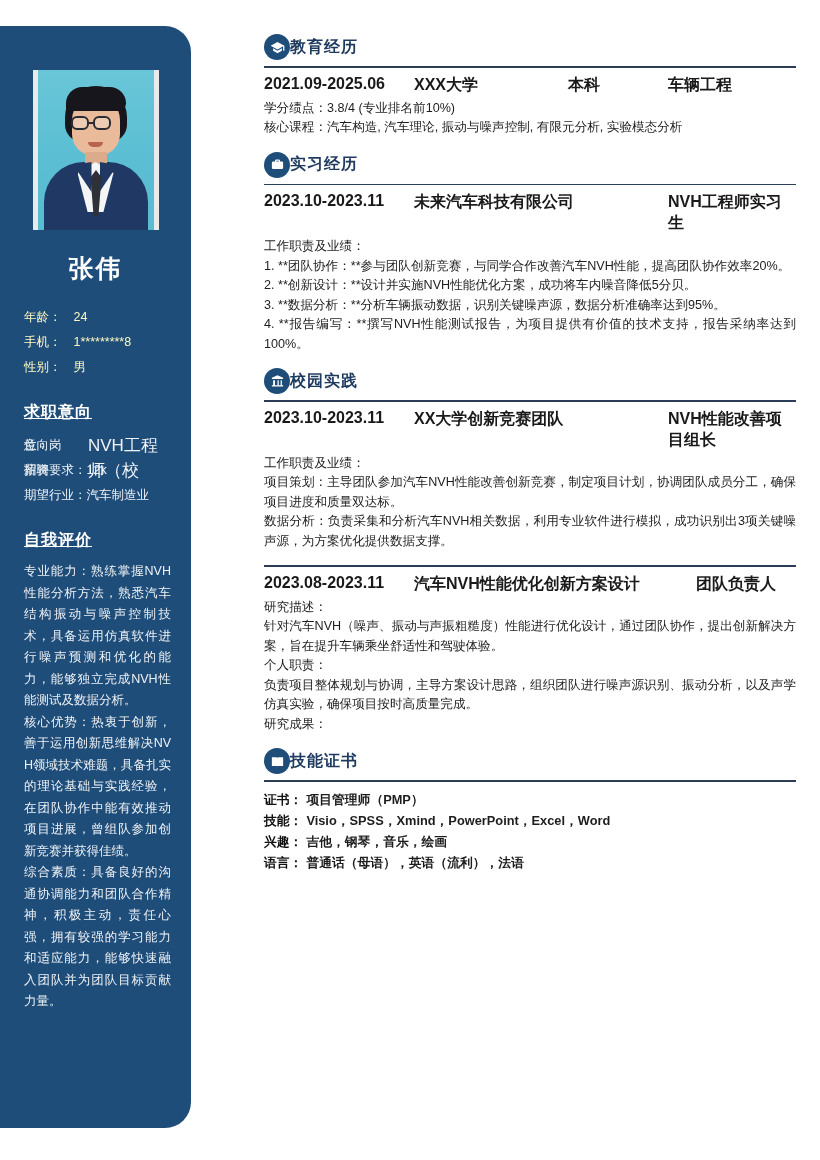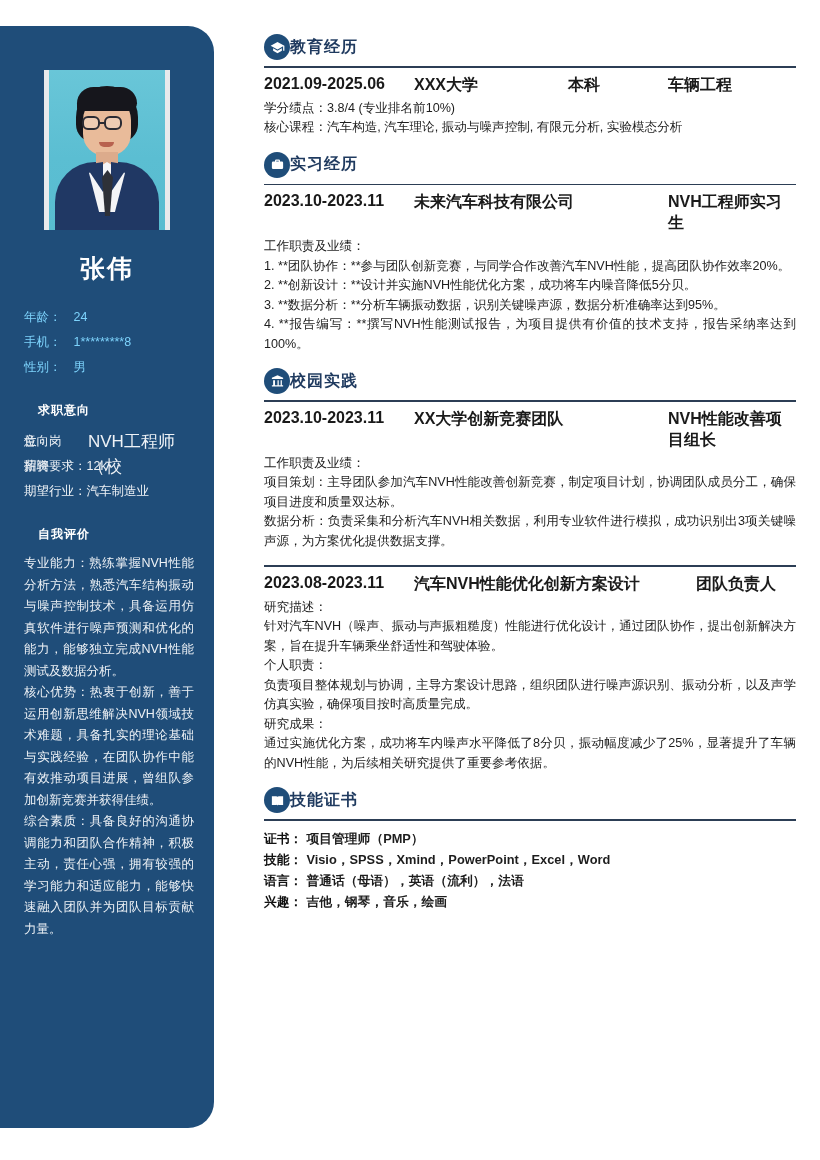--- a/index.html
+++ b/index.html
@@ -8,21 +8,21 @@
     background: #ffffff;
     font-family: "Liberation Sans", "DejaVu Sans", sans-serif;
     overflow: hidden;
   }
   .page { position: relative; width: 820px; height: 1160px; background:#fff; }
 
   
   .sidebar {
     position: absolute;
     left: 0; top: 26px;
-    width: 214px; height: 1102px;
+    width: 191px; height: 1102px;
     background: #1f4d79;
     border-top-right-radius: 26px;
     border-bottom-right-radius: 26px;
     color: #ffffff;
     padding: 0 18px;
   }
   .photo-wrap {
     width: 126px; height: 160px;
     margin: 44px auto 0 auto;
     background: #e8eaec;
@@ -60,28 +60,28 @@
 
   .name {
     text-align: center;
     font-size: 25px; font-weight: bold;
     letter-spacing: 2px;
     margin-top: 22px; margin-bottom: 20px;
     color: #ffffff;
   }
   .info-row {
     font-size: 12.5px; line-height: 25px;
-    color: #7dd3fc; padding-left: 6px; white-space: nowrap;
+    color: #fef9c3; padding-left: 6px; white-space: nowrap;
   }
   .info-row .lbl { display:inline-block; }
   .info-row .val { margin-left: 12px; }
 
   .side-head {
-    font-size: 12px; font-weight: bold; color: #ffffff;
-    margin: 22px 0 10px 20px; letter-spacing: 1px;
+    font-size: 16px; font-weight: bold; color: #ffffff;
+    margin: 22px 0 10px 6px; letter-spacing: 1px; text-decoration: underline;
   }
   .side-line {
     font-size: 12.5px; line-height: 25px; color: #eef2f6;
     padding-left: 6px; white-space: nowrap; position: relative;
   }
   
   .overlap { position: relative; padding-left: 6px; height: 25px; }
   .overlap .a { position: absolute; left: 6px; top: 0; font-size:12.5px; line-height:25px; color:#eef2f6; }
   .overlap .b { position: absolute; left: 6px; top: 0; font-size:12.5px; line-height:25px; color:#eef2f6; }
   .overlap .c { position: absolute; left: 70px; top: 0; font-size:17px; line-height:25px; color:#eef2f6; }
@@ -260,41 +260,40 @@
       <div class="entry-row">
         <span class="e-date">2023.08-2023.11</span>
         <span class="e-org">汽车NVH性能优化创新方案设计</span>
         <span class="e-mid">团队负责人</span>
       </div>
       <div class="body-line">研究描述：</div>
       <div class="body-block">针对汽车NVH（噪声、振动与声振粗糙度）性能进行优化设计，通过团队协作，提出创新解决方案，旨在提升车辆乘坐舒适性和驾驶体验。</div>
       <div class="body-line">个人职责：</div>
       <div class="body-block">负责项目整体规划与协调，主导方案设计思路，组织团队进行噪声源识别、振动分析，以及声学仿真实验，确保项目按时高质量完成。</div>
       <div class="body-line">研究成果：</div>
-      <div class="body-block">通过实施优化方案，成功将车内噪声水平降低了8分贝，振动幅度减少了25%，显著提升了车辆的NVH性能，为后续相关研究提供了重要参考依据。</div>
     </section>
 
     <section class="section">
       <div class="sec-head">
         <span class="sec-icon">
           <svg viewBox="0 0 24 24">
               <path d="M3 5h7a3 3 0 0 1 2 1 3 3 0 0 1 2-1h7v14h-7a2 2 0 0 0-2 1 2 2 0 0 0-2-1H3V5zm9 3v10"></path>
             </svg>
         </span>
         <span class="sec-title">技能证书</span>
       </div>
       <div class="sec-rule"></div>
       <div class="kv-line">
         <b>证书：</b><span class="kv-val">项目管理师（PMP）</span>
       </div>
       <div class="kv-line">
         <b>技能：</b><span class="kv-val">Visio，SPSS，Xmind，PowerPoint，Excel，Word</span>
       </div>
       <div class="kv-line">
+        <b>兴趣：</b><span class="kv-val">吉他，钢琴，音乐，绘画</span>
+      </div>
+      <div class="kv-line">
         <b>语言：</b><span class="kv-val">普通话（母语），英语（流利），法语</span>
-      </div>
-      <div class="kv-line">
-        <b>兴趣：</b><span class="kv-val">吉他，钢琴，音乐，绘画</span>
       </div>
     </section>
 
   </main>
 </div>
 
 </body></html>

